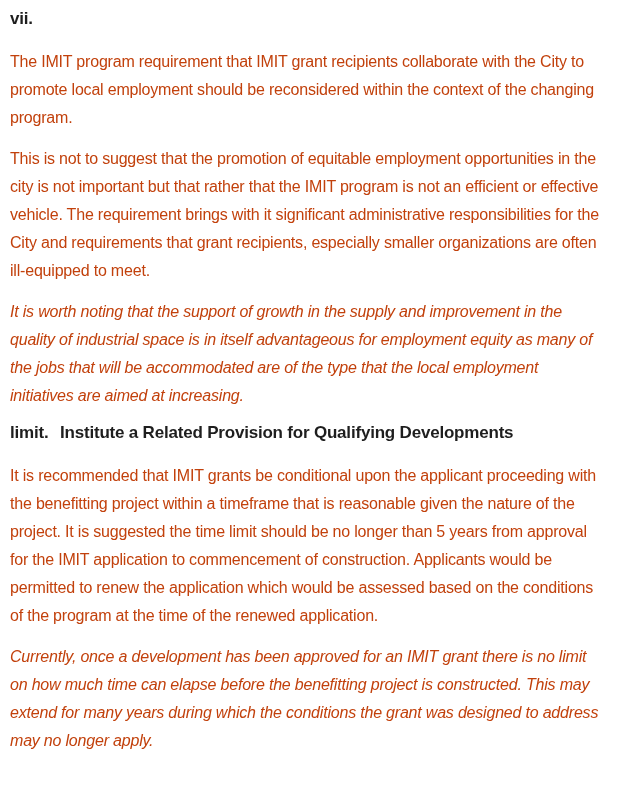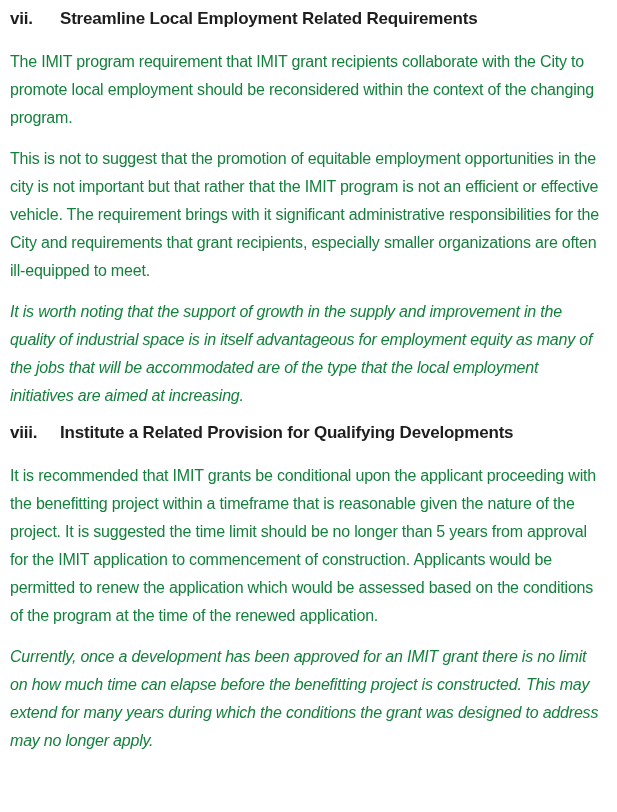--- a/index.html
+++ b/index.html
@@ -33,42 +33,41 @@
   }
   h2.heading .num {
     flex: 0 0 50px;
     width: 50px;
   }
   p.body-para {
     margin: 0 0 13px 0;
     font-size: 16px;
     line-height: 28px;
     letter-spacing: -0.2px;
-    color: #15803d;
+    color: #c2410c;
     max-width: 596px;
   }
   p.body-para:last-child { margin-bottom: 0; font-style: italic; }
 </style>
 </head>
 <body>
 
 <div class="page">
 
   <section class="doc-section first">
     <h2 class="heading">
       <span class="num">vii.</span>
-      <span class="title">Streamline Local Employment Related Requirements</span>
     </h2>
     <p class="body-para">The IMIT program requirement that IMIT grant recipients collaborate with the City to promote local employment should be reconsidered within the context of the changing program.</p>
     <p class="body-para">This is not to suggest that the promotion of equitable employment opportunities in the city is not important but that rather that the IMIT program is not an efficient or effective vehicle. The requirement brings with it significant administrative responsibilities for the City and requirements that grant recipients, especially smaller organizations are often ill-equipped to meet.</p>
     <p class="body-para">It is worth noting that the support of growth in the supply and improvement in the quality of industrial space is in itself advantageous for employment equity as many of the jobs that will be accommodated are of the type that the local employment initiatives are aimed at increasing.</p>
   </section>
 
   <section class="doc-section second">
     <h2 class="heading">
-      <span class="num">viii.</span>
+      <span class="num">limit.</span>
       <span class="title">Institute a Related Provision for Qualifying Developments</span>
     </h2>
     <p class="body-para">It is recommended that IMIT grants be conditional upon the applicant proceeding with the benefitting project within a timeframe that is reasonable given the nature of the project. It is suggested the time limit should be no longer than 5 years from approval for the IMIT application to commencement of construction. Applicants would be permitted to renew the application which would be assessed based on the conditions of the program at the time of the renewed application.</p>
     <p class="body-para">Currently, once a development has been approved for an IMIT grant there is no limit on how much time can elapse before the benefitting project is constructed. This may extend for many years during which the conditions the grant was designed to address may no longer apply.</p>
   </section>
 
 </div>
 
 </body></html>

